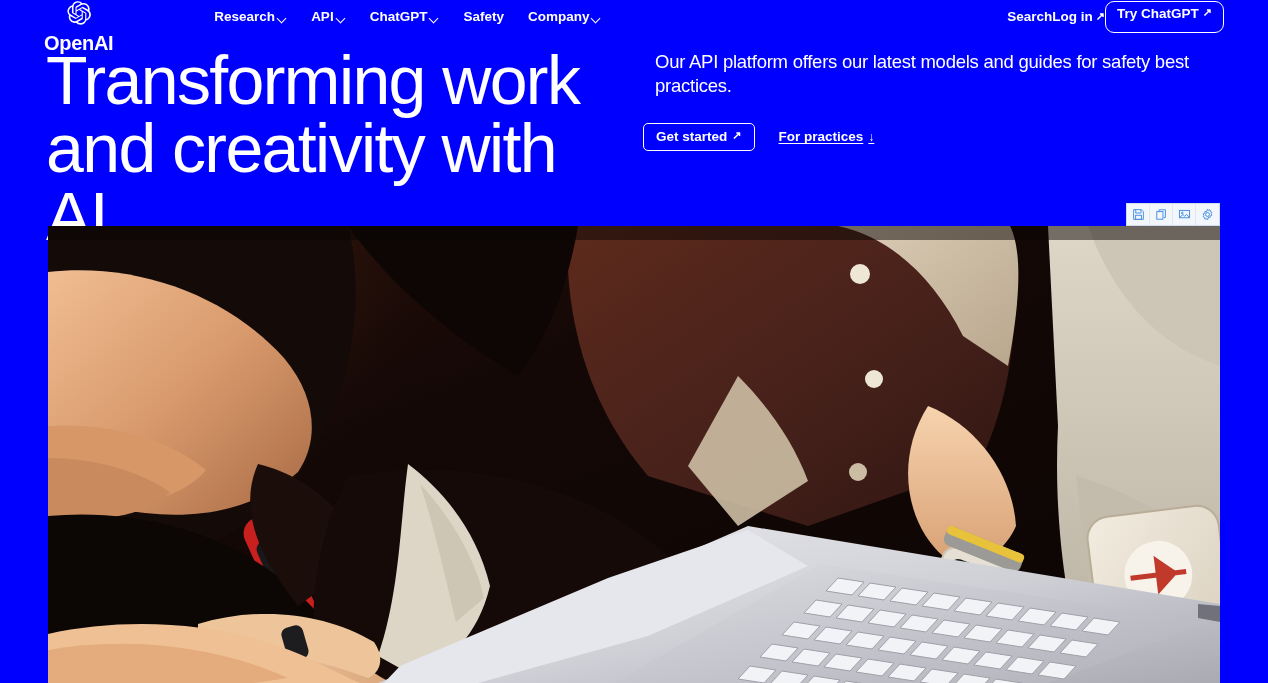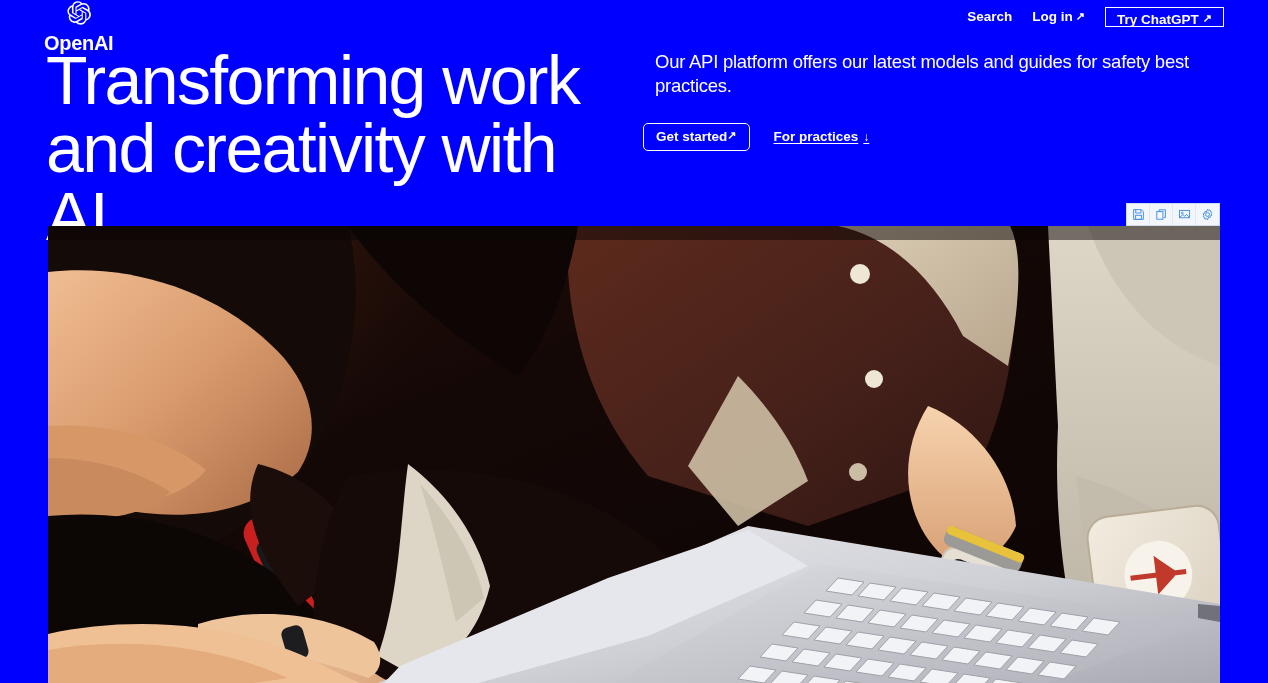--- a/index.html
+++ b/index.html
@@ -83,40 +83,39 @@
     left: 0; top: 1px;
     width: 6px; height: 6px;
     border-right: 1.6px solid #fff;
     border-bottom: 1.6px solid #fff;
     transform: rotate(45deg);
   }
 
   .nav-right {
     display: flex;
     align-items: center;
-    gap: 20px;
     margin-left: auto;
     margin-right: 44px;
     height: 34px;
     justify-content: flex-end;
   }
   .arrow-ne {
     display: inline-block;
     font-size: 11px;
     line-height: 1;
     position: relative;
     top: -1px;
   }
   .btn-outline {
     display: inline-flex;
     align-items: center;
     gap: 4px;
     border: 1.4px solid #ffffff;
-    border-radius: 0;
-    padding: 5px 11px 0 11px;
+    border-radius: 9px;
+    padding: 5px 11px 12px 11px;
     font-size: 13.5px;
     font-weight: 700;
     color: #fff;
     text-decoration: none;
     background: transparent;
     cursor: pointer;
     white-space: nowrap;
     line-height: 1;
   }
 
@@ -158,20 +157,21 @@
   }
   .hero-actions {
     display: flex;
     align-items: center;
     gap: 24px;
     margin-top: 24px;
   }
   .btn-hero {
     display: inline-flex;
     align-items: center;
+    gap: 5px;
     border: 1.4px solid #ffffff;
     border-radius: 5px;
     padding: 6px 12px 7px 12px;
     font-size: 13.5px;
     font-weight: 700;
     color: #fff;
     text-decoration: none;
     background: transparent;
     cursor: pointer;
     white-space: nowrap;
@@ -239,20 +239,41 @@
 
     <a class="brand" href="#">
       <span>
         <svg class="brand-logo" viewBox="0 0 24 24" fill="none" aria-hidden="true">
           <path d="M21.55 10.0a5.42 5.42 0 0 0-.47-4.45 5.49 5.49 0 0 0-5.9-2.63A5.45 5.45 0 0 0 11.0 1.1a5.49 5.49 0 0 0-5.24 3.8 5.43 5.43 0 0 0-3.63 2.63 5.49 5.49 0 0 0 .68 6.44 5.42 5.42 0 0 0 .47 4.45 5.49 5.49 0 0 0 5.9 2.63 5.44 5.44 0 0 0 4.1 1.83 5.49 5.49 0 0 0 5.24-3.81 5.43 5.43 0 0 0 3.63-2.63 5.49 5.49 0 0 0-.6-6.44zM13.28 21.3a4.07 4.07 0 0 1-2.61-.95l.13-.07 4.33-2.5a.71.71 0 0 0 .36-.61V11.1l1.83 1.06a.07.07 0 0 1 .4.05v5.06a4.08 4.08 0 0 1-4.08 4.03zM4.5 17.56a4.07 4.07 0 0 1-.49-2.73l.13.08 4.33 2.5a.7.7 0 0 0 .71 0l5.29-3.05v2.11a.07.07 0 0 1-.3.06L9.8 19.06a4.08 4.08 0 0 1-5.3-1.5zM3.36 8.2a4.07 4.07 0 0 1 2.13-1.79v5.15a.7.7 0 0 0 .35.61l5.26 3.04-1.83 1.06a.07.07 0 0 1-.06 0L4.83 13.7A4.08 4.08 0 0 1 3.36 8.2zm15.04 3.5-5.29-3.07 1.83-1.05a.07.07 0 0 1 .06 0l4.38 2.53a4.08 4.08 0 0 1-.63 7.36v-5.15a.71.71 0 0 0-.35-.62zm1.82-2.74-.13-.08-4.32-2.52a.71.71 0 0 0-.72 0L9.77 9.41V7.3a.07.07 0 0 1 .03-.06l4.38-2.52a4.08 4.08 0 0 1 6.05 4.22zM8.77 12.72 6.94 11.66a.07.07 0 0 1-.04-.05V6.55a4.08 4.08 0 0 1 6.69-3.13l-.13.07-4.33 2.5a.71.71 0 0 0-.36.61v6.11zm1-2.14 2.36-1.36 2.36 1.36v2.72l-2.36 1.36-2.36-1.36v-2.72z" fill="#ffffff"></path>
         </svg>
       </span>
       <span class="brand-name">OpenAI</span>
     </a>
 
+    <div class="nav-main">
+      <a class="nav-link" href="#">
+        <span>Research</span>
+        <span class="caret"></span>
+      </a>
+      <a class="nav-link" href="#">
+        <span>API</span>
+        <span class="caret"></span>
+      </a>
+      <a class="nav-link" href="#">
+        <span>ChatGPT</span>
+        <span class="caret"></span>
+      </a>
+      <a class="nav-link" href="#">
+        <span>Safety</span>
+      </a>
+      <a class="nav-link" href="#">
+        <span>Company</span>
+        <span class="caret"></span>
+      </a>
+    </div>
 
     <div class="nav-right">
       <a class="nav-link" href="#">
         <span>Search</span>
       </a>
       <a class="nav-link" href="#">
         <span>Log in</span>
         <span class="arrow-ne">↗</span>
       </a>
       <a class="btn-outline" href="#">

